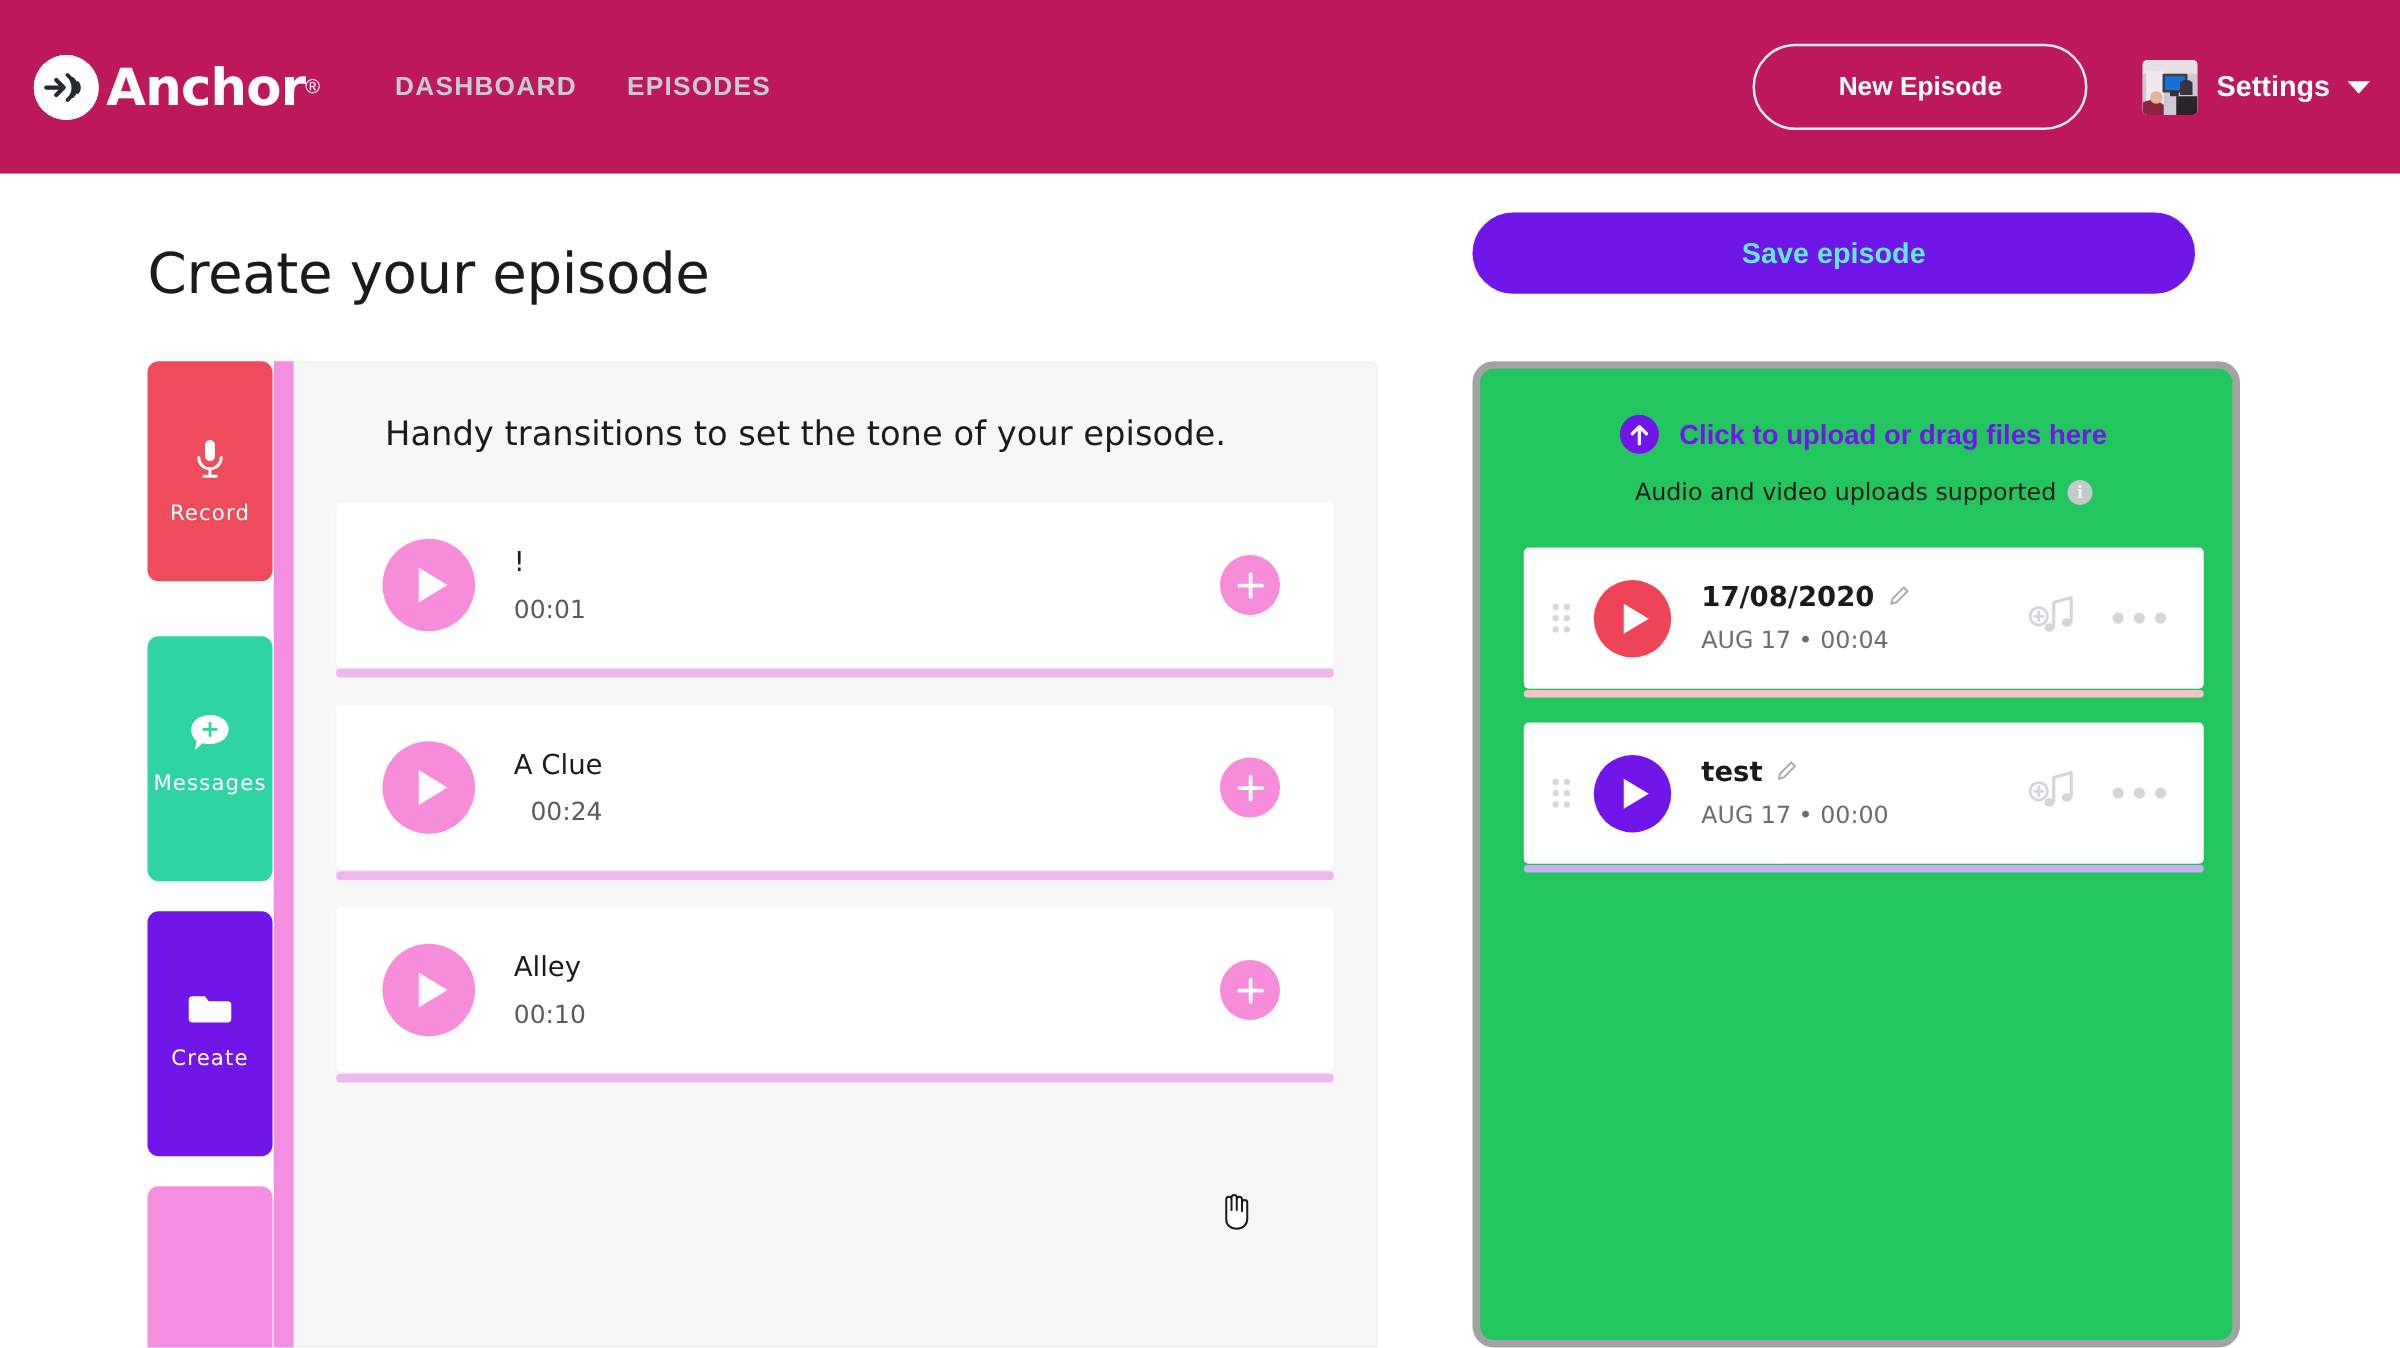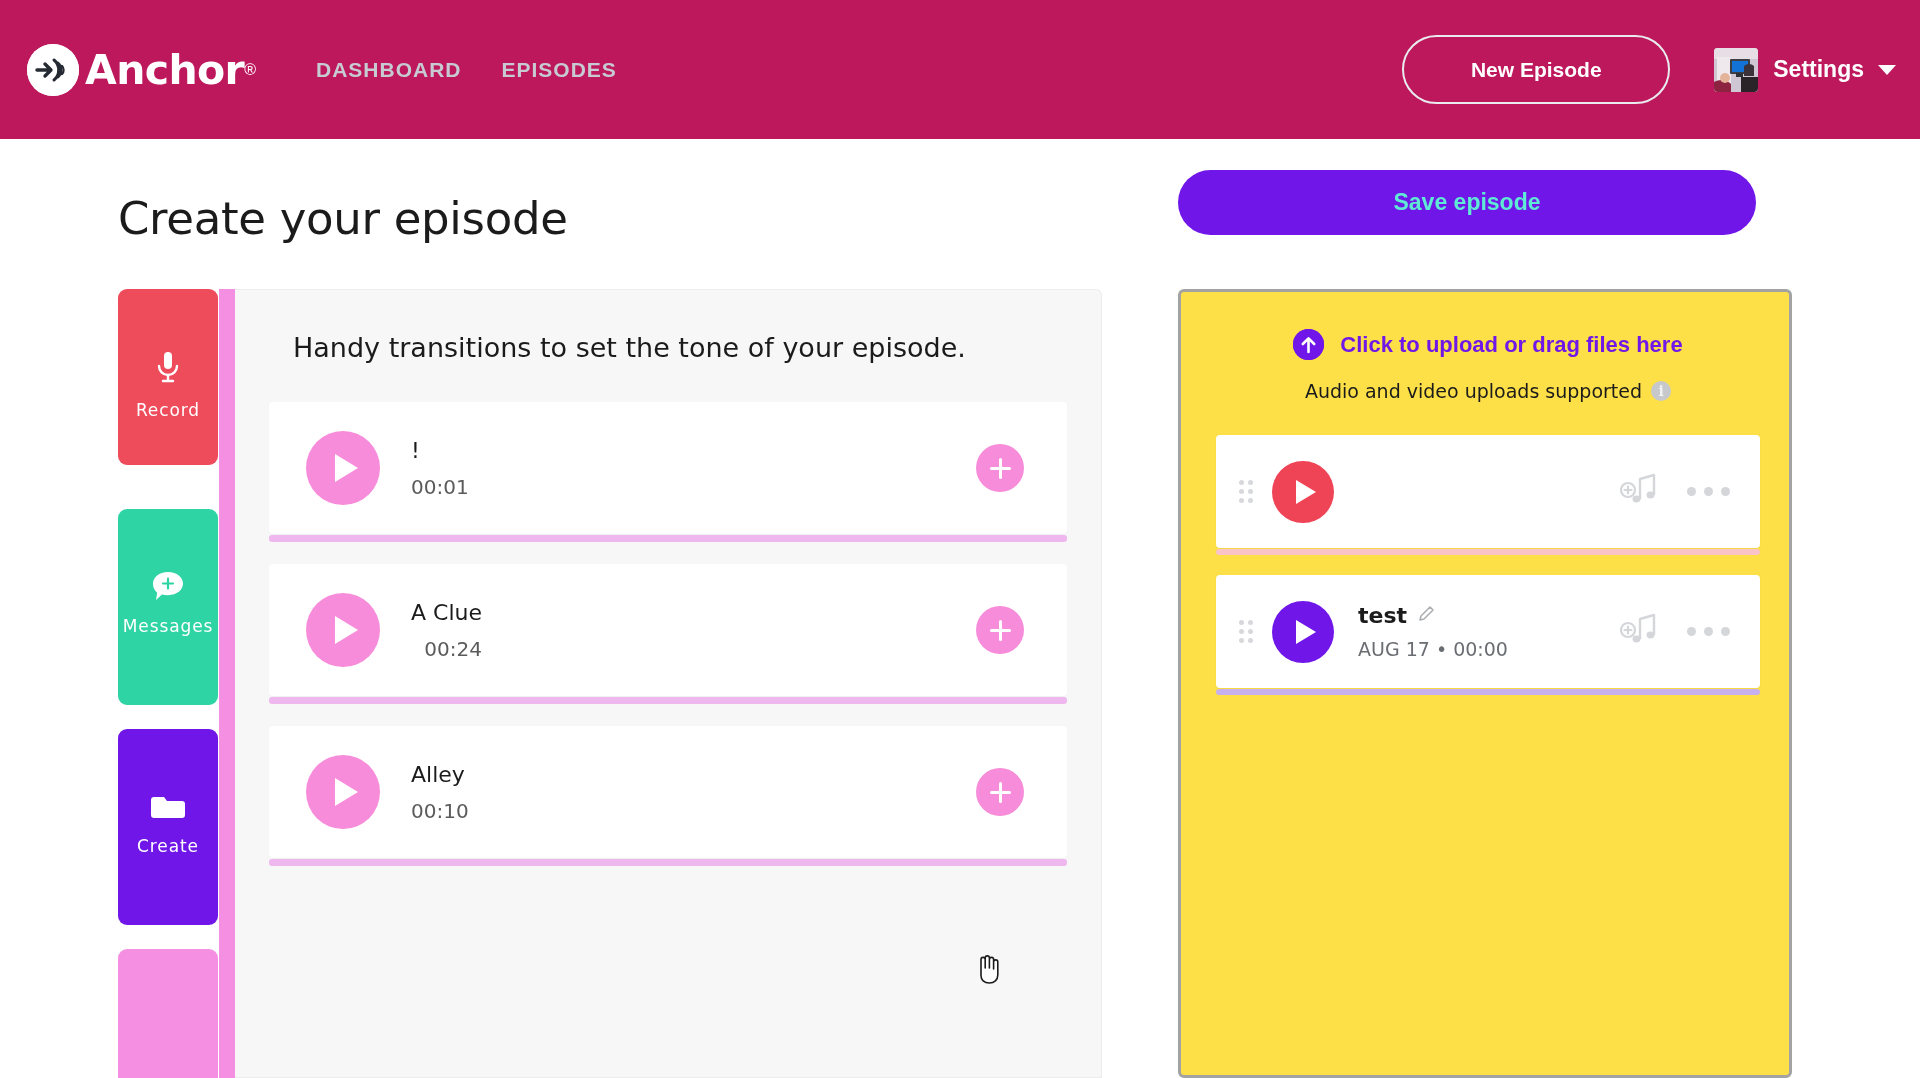--- a/index.html
+++ b/index.html
@@ -101,21 +101,21 @@
   
   .lpanel {
     position: absolute; left: 235px; top: 150px;
     width: 867px; height: 789px;
     background: #f7f7f8;
     border: 1px solid #ececec; border-left: none;
     border-top-right-radius: 6px;
     overflow: hidden;
   }
   .lpanel-title {
-    position: absolute; left: 58px; top: 42px;
+    position: absolute; left: 73px; top: 42px;
     font-size: 27px; color: #1b1b1b; font-weight: 400;
     font-family: "DejaVu Sans", sans-serif;
   }
   .tr-list { position: absolute; left: 34px; top: 112px; width: 798px; }
   .tr-card {
     position: relative; width: 798px; height: 132px;
     background: #ffffff; border-radius: 4px;
     margin-bottom: 30px;
     display: flex; align-items: center;
     box-shadow: 0 1px 2px rgba(0,0,0,0.04);
@@ -145,22 +145,22 @@
   }
   .plus-h { position: absolute; width: 21px; height: 3px; background: #fff; border-radius: 2px; }
   .plus-v { position: absolute; width: 3px; height: 21px; background: #fff; border-radius: 2px; }
 
   .hand-cursor { position: absolute; left: 738px; top: 660px; width: 30px; height: 34px; }
 
   
   .rpanel {
     position: absolute; left: 1178px; top: 150px;
     width: 614px; height: 789px;
-    background: #fde047; border: 3px solid #a3a3a3;
-    border-radius: 6px; overflow: hidden;
+    background: #22c55e; border: 6px solid #a3a3a3;
+    border-radius: 17px; overflow: hidden;
   }
   .upload-row {
     position: absolute; top: 37px; left: 0; width: 614px;
     display: flex; align-items: center; justify-content: center;
     cursor: pointer;
   }
   .upload-circle {
     width: 31px; height: 31px; border-radius: 50%;
     background: #7016e8; flex: 0 0 auto; position: relative;
     display: flex; align-items: center; justify-content: center;
@@ -388,20 +388,31 @@
           <i></i>
             <i></i>
             <i></i>
             <i></i>
             <i></i>
             <i></i>
         </span>
         <span class="ep-play" style="background:#ef4356;">
             <i class="ep-tri"></i>
           </span>
+        <span class="ep-meta">
+          <span class="ep-title-row">
+            <span class="ep-title">17/08/2020</span>
+            <span class="pencil">
+              <svg width="17" height="17" viewBox="0 0 17 17">
+                <path d="M2 15 l1 -4 L12 2 l3 3 l-9 9 z" fill="none" stroke="#a9acb1" stroke-width="1.5" stroke-linejoin="round"></path>
+              </svg>
+            </span>
+          </span>
+          <div class="ep-sub">AUG 17 • 00:04</div>
+        </span>
         <span class="ep-actions">
           <span>
             <svg width="47" height="33" viewBox="0 0 47 33">
               <circle cx="8" cy="17" r="7" fill="none" stroke="#d4d6d9" stroke-width="2.2"></circle>
               <path d="M8 13.5 v7 M4.5 17 h7" stroke="#d4d6d9" stroke-width="2.2" stroke-linecap="round"></path>
               <path d="M20 26 V6 l14 -4 v20" fill="none" stroke="#d4d6d9" stroke-width="2.4" stroke-linejoin="round"></path>
               <ellipse cx="16.5" cy="26" rx="4" ry="3.4" fill="#d4d6d9"></ellipse>
               <ellipse cx="30.5" cy="22" rx="4" ry="3.4" fill="#d4d6d9"></ellipse>
             </svg>
           </span>

